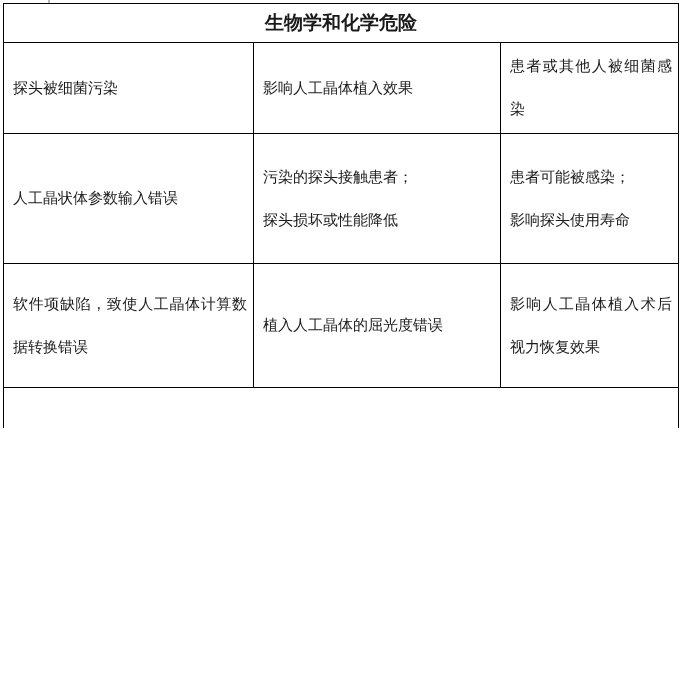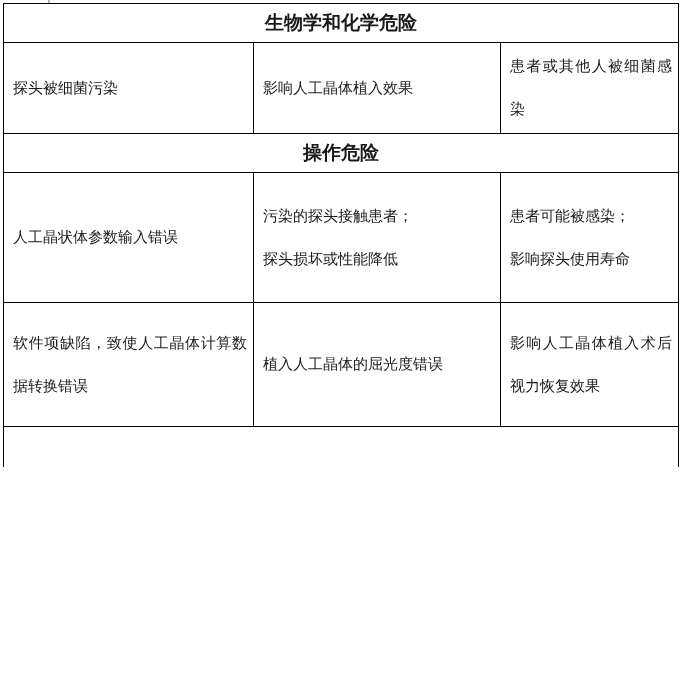--- a/index.html
+++ b/index.html
@@ -84,23 +84,20 @@
 
       <tr class="h-section">
         <td colspan="3" class="section-header">生物学和化学危险</td>
       </tr>
       <tr class="h-r1">
         <td class="cell">探头被细菌污染</td>
         <td class="cell">影响人工晶体植入效果</td>
         <td class="cell">患者或其他人被细菌感染</td>
       </tr>
 
-      <tr class="h-section">
-        <td colspan="3" class="section-header">操作危险</td>
-      </tr>
       <tr class="h-r4">
         <td class="cell">人工晶状体参数输入错误</td>
         <td class="cell">污染的探头接触患者；
 探头损坏或性能降低</td>
         <td class="cell">患者可能被感染；
 影响探头使用寿命</td>
       </tr>
       <tr class="h-r5">
         <td class="cell">软件项缺陷，致使人工晶体计算数据转换错误</td>
         <td class="cell">植入人工晶体的屈光度错误</td>

